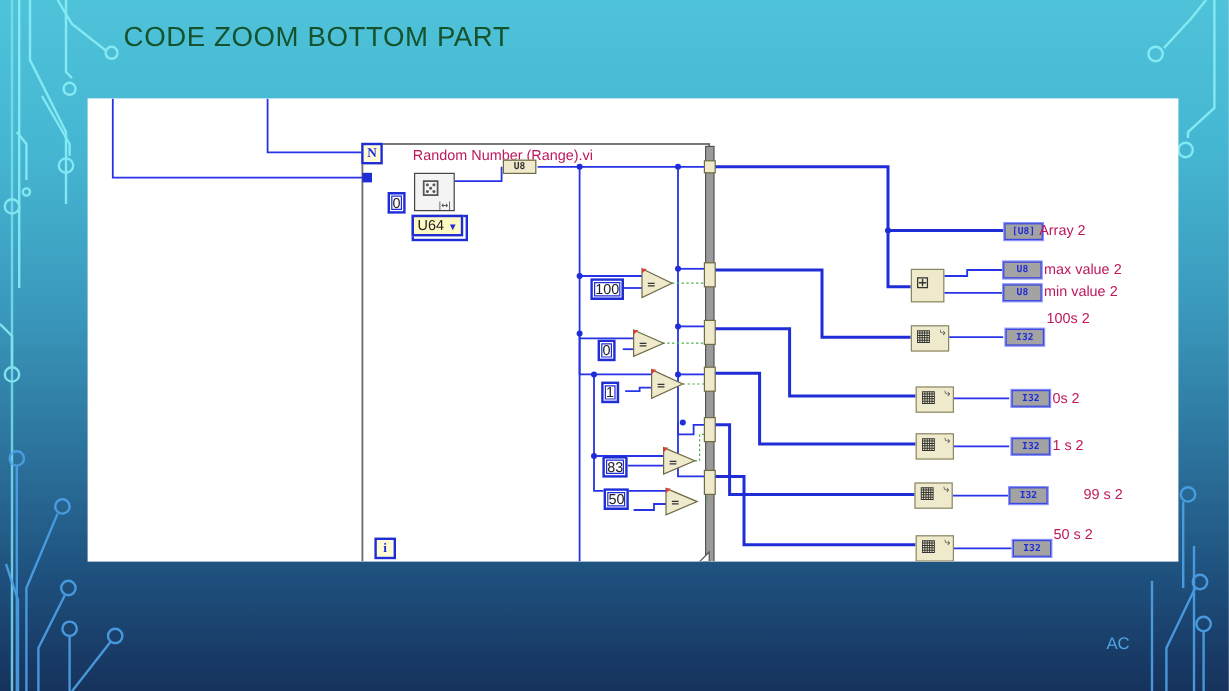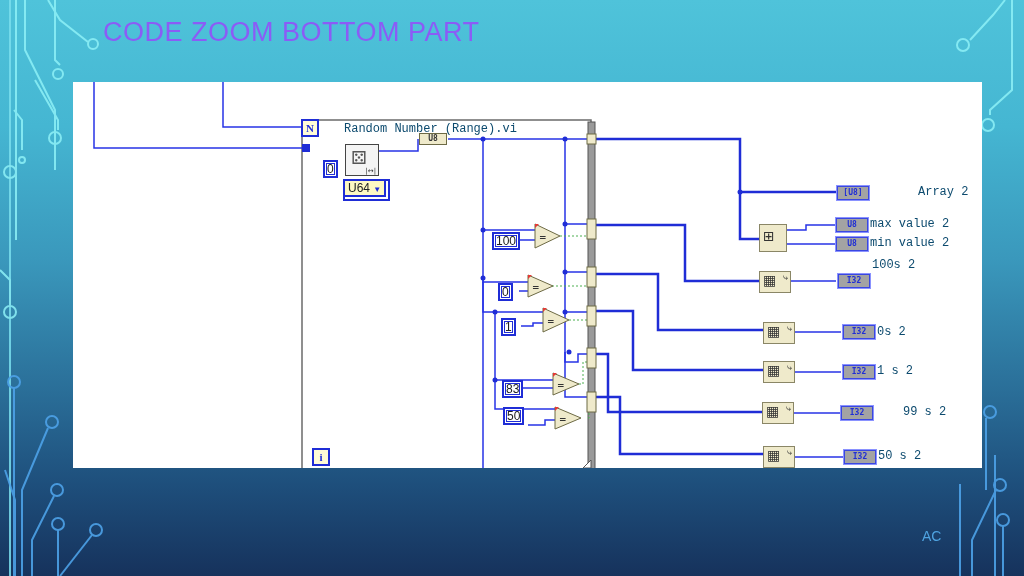--- a/index.html
+++ b/index.html
@@ -1,25 +1,25 @@
 <!DOCTYPE html>
 <html><head>
 <meta charset="utf-8">
 <style>
   html,body{margin:0;padding:0;}
   body{width:1024px;height:576px;overflow:hidden;position:relative;
     font-family:"DejaVu Sans",sans-serif;
     background:linear-gradient(180deg,#4fc3da 0%,#45b6d2 22%,#3a98bc 45%,#2a6e98 68%,#1e4f7c 84%,#16325c 100%);}
   .deco{position:absolute;left:0;top:0;width:1024px;height:576px;pointer-events:none;}
-  .title{position:absolute;left:103px;top:17px;color:#8b5cf6;font-size:27px;letter-spacing:0.5px;
+  .title{position:absolute;left:103px;top:17px;color:#14532d;font-size:23px;letter-spacing:0.5px;
     font-family:"Liberation Sans",sans-serif;font-weight:normal;}
   .footer{position:absolute;left:922px;top:528px;color:#4fa3e0;font-size:14px;font-family:"Liberation Sans",sans-serif;}
   .panel{position:absolute;left:73px;top:82px;width:909px;height:386px;background:#ffffff;overflow:hidden;}
   .panel svg{position:absolute;left:0;top:0;}
-  .lbl{position:absolute;font-family:Liberation Mono, monospace;font-size:12px;color:#0c4a6e;white-space:nowrap;}
+  .lbl{position:absolute;font-family:Liberation Sans, sans-serif;font-size:12px;color:#be185d;white-space:nowrap;}
   .const{position:absolute;border:2px solid #1f2dd6;background:#fff;font-family:"Liberation Sans",sans-serif;
     font-size:12px;color:#222;padding:0 2px;line-height:14px;box-shadow:inset 0 0 0 1px #fff,inset 0 0 0 2px #1f2dd6;}
   .ind{position:absolute;height:12px;border:1px solid #3a47e0;background:#a3a3a3;box-shadow:0 0 0 1px #8a92ff;
     font-family:"DejaVu Sans Mono",monospace;font-size:8px;font-weight:bold;color:#1f2dd6;line-height:12px;text-align:center;}
   .term{position:absolute;width:14px;height:14px;border:2px solid #1f2dd6;background:#fffbd6;
     font-family:"Liberation Serif",serif;font-weight:bold;font-size:11px;color:#1f2dd6;text-align:center;line-height:14px;}
   .node{position:absolute;background:#efeacb;border:1px solid #8a8666;}
   .ring{position:absolute;border:2px solid #1f2dd6;background:#fef9c3;font-family:"Liberation Sans",sans-serif;font-size:12px;
     color:#222;padding:0 3px;box-shadow:2px 2px 0 0 #fff,2px 2px 0 2px #1f2dd6;}
 </style>
@@ -222,30 +222,30 @@
   <div class="node" style="left:689px;top:320px;width:30px;height:20px;">
       <span style="position:absolute;left:3px;top:0;font-size:14px;color:#333;">▦</span>
       <span style="position:absolute;right:2px;top:0;font-size:9px;color:#333;">⤷</span>
     </div>
   <div class="node" style="left:690px;top:364px;width:30px;height:20px;">
       <span style="position:absolute;left:3px;top:0;font-size:14px;color:#333;">▦</span>
       <span style="position:absolute;right:2px;top:0;font-size:9px;color:#333;">⤷</span>
     </div>
 
   <div class="ind" style="left:764px;top:104px;width:30px;">[U8]</div>
-  <div class="lbl" style="left:802px;top:103px;padding-left:43px;">Array 2</div>
+  <div class="lbl" style="left:750px;top:103px;padding-left:43px;">Array 2</div>
   <div class="ind" style="left:763px;top:136px;width:30px;">U8</div>
   <div class="lbl" style="left:797px;top:135px;text-align:right;">max value 2</div>
   <div class="ind" style="left:763px;top:155px;width:30px;">U8</div>
   <div class="lbl" style="left:797px;top:154px;">min value 2</div>
   <div class="ind" style="left:765px;top:192px;width:30px;">I32</div>
   <div class="lbl" style="left:799px;top:176px;">100s 2</div>
   <div class="ind" style="left:770px;top:243px;width:30px;">I32</div>
   <div class="lbl" style="left:804px;top:243px;">0s 2</div>
   <div class="ind" style="left:770px;top:283px;width:30px;">I32</div>
   <div class="lbl" style="left:804px;top:282px;">1 s 2</div>
   <div class="ind" style="left:768px;top:324px;width:30px;">I32</div>
   <div class="lbl" style="left:802px;top:323px;margin-left:28px;">99 s 2</div>
   <div class="ind" style="left:771px;top:368px;width:30px;">I32</div>
-  <div class="lbl" style="left:805px;top:367px;text-align:center;">50 s 2</div>
+  <div class="lbl" style="left:805px;top:356px;text-align:center;">50 s 2</div>
 </div>
 
 <div class="footer">AC</div>
 
 </body></html>

